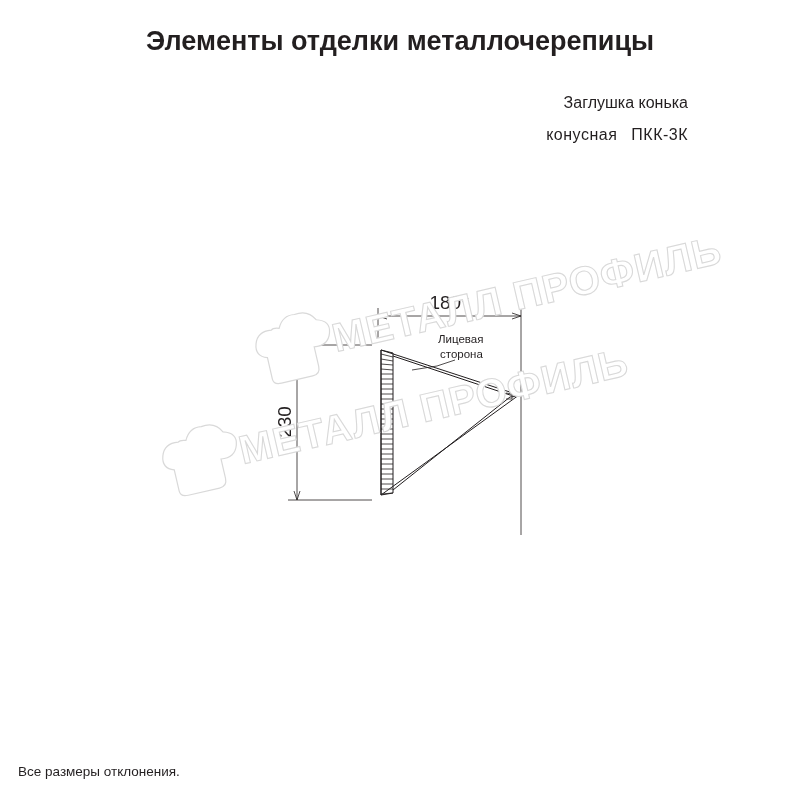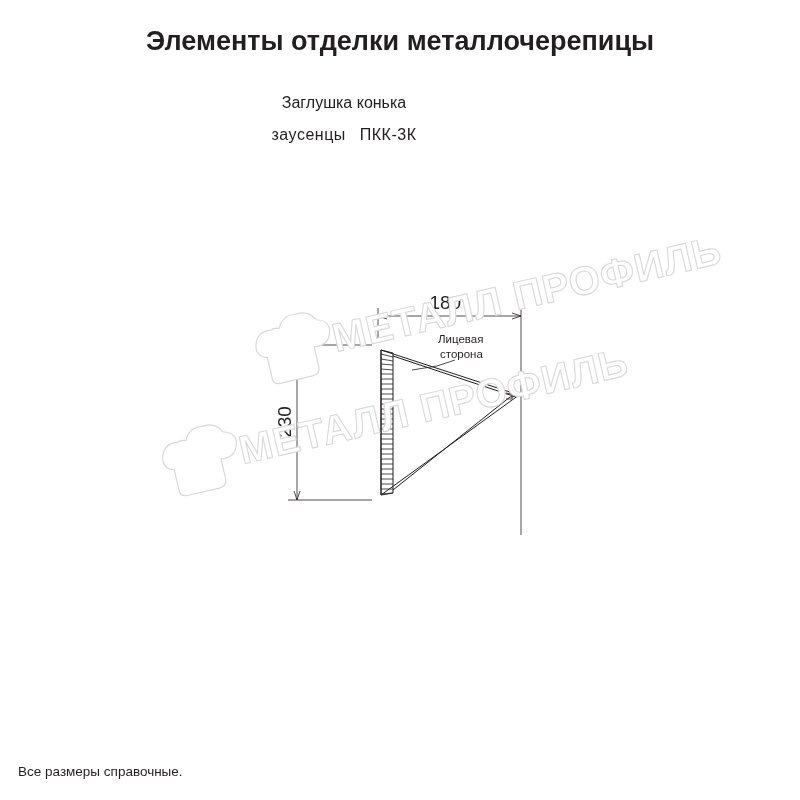--- a/index.html
+++ b/index.html
@@ -28,21 +28,21 @@
     font-size: 27px;
     font-weight: bold;
     letter-spacing: 0px;
     color: #231f20;
   }
   .subtitle-block {
     position: absolute;
     top: 92px;
     left: 0;
     width: 688px;
-    text-align: center;
+    text-align: right;
     font-size: 16px;
     line-height: 21px;
     color: #231f20;
   }
   .subtitle-line3 {
     margin-top: 11px;
     letter-spacing: 0.5px;
   }
   .code-gap {
     display: inline-block;
@@ -103,21 +103,21 @@
 </head>
 <body>
 
 <div class="page">
 
   <div class="title">Элементы отделки металлочерепицы</div>
 
   <div class="subtitle-block">
     <div>Заглушка конька</div>
     <div class="subtitle-line3">
-      <span>заусенцы</span><span class="code-gap"></span><span>ПКК-3К</span>
+      <span>конусная</span><span class="code-gap"></span><span>ПКК-3К</span>
     </div>
   </div>
 
   <div class="drawing">
     <svg width="800" height="420" viewBox="0 0 800 420">
 
       <line class="ln hair" x1="378" y1="118" x2="378" y2="152"></line>
       <line class="ln hair" x1="521" y1="118" x2="521" y2="345"></line>
 
       <line class="ln hair" x1="378" y1="126" x2="521" y2="126"></line>
@@ -191,16 +191,16 @@
       </g>
 
       <g transform="rotate(-13 260 260)">
         <path class="wm-shape" d="M182 234 q-14 -2 -18 10 q-4 12 8 16 l0 22 q0 6 8 6 l32 0 q8 0 8 -8 l0 -20 q14 2 18 -10 q4 -12 -10 -16 q-6 -12 -20 -10 q-12 -2 -18 10 q-6 -2 -8 0 z"></path>
         <text class="wm-text" x="240" y="270">МЕТАЛЛ ПРОФИЛЬ</text>
       </g>
     </svg>
   </div>
 
   <div class="footnotes">
-    <div>Все размеры справочные.</div>
+    <div>Все размеры отклонения.</div>
   </div>
 
 </div>
 
 </body></html>

